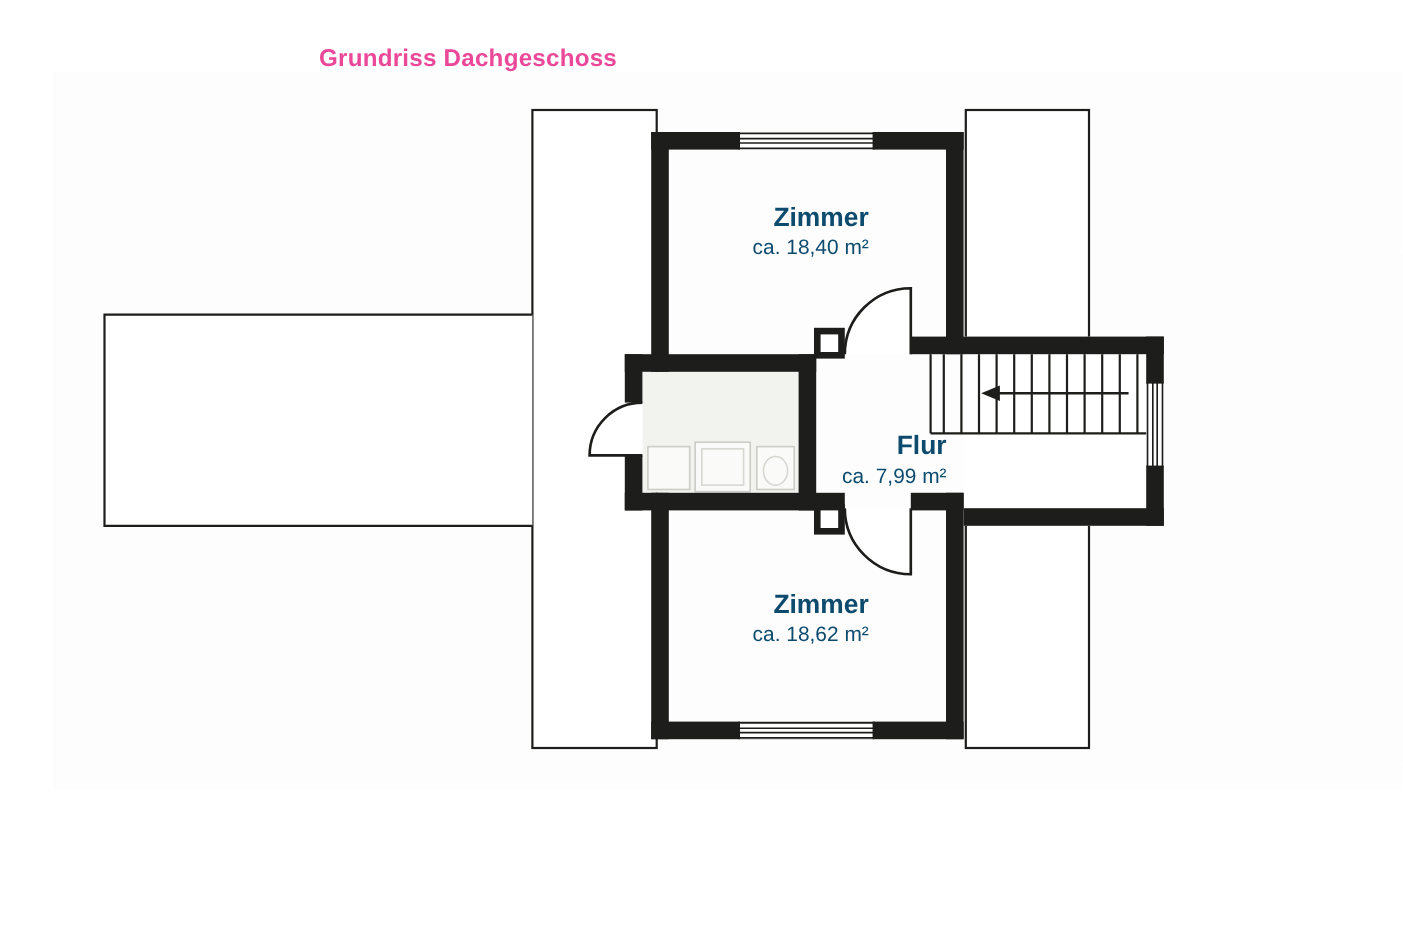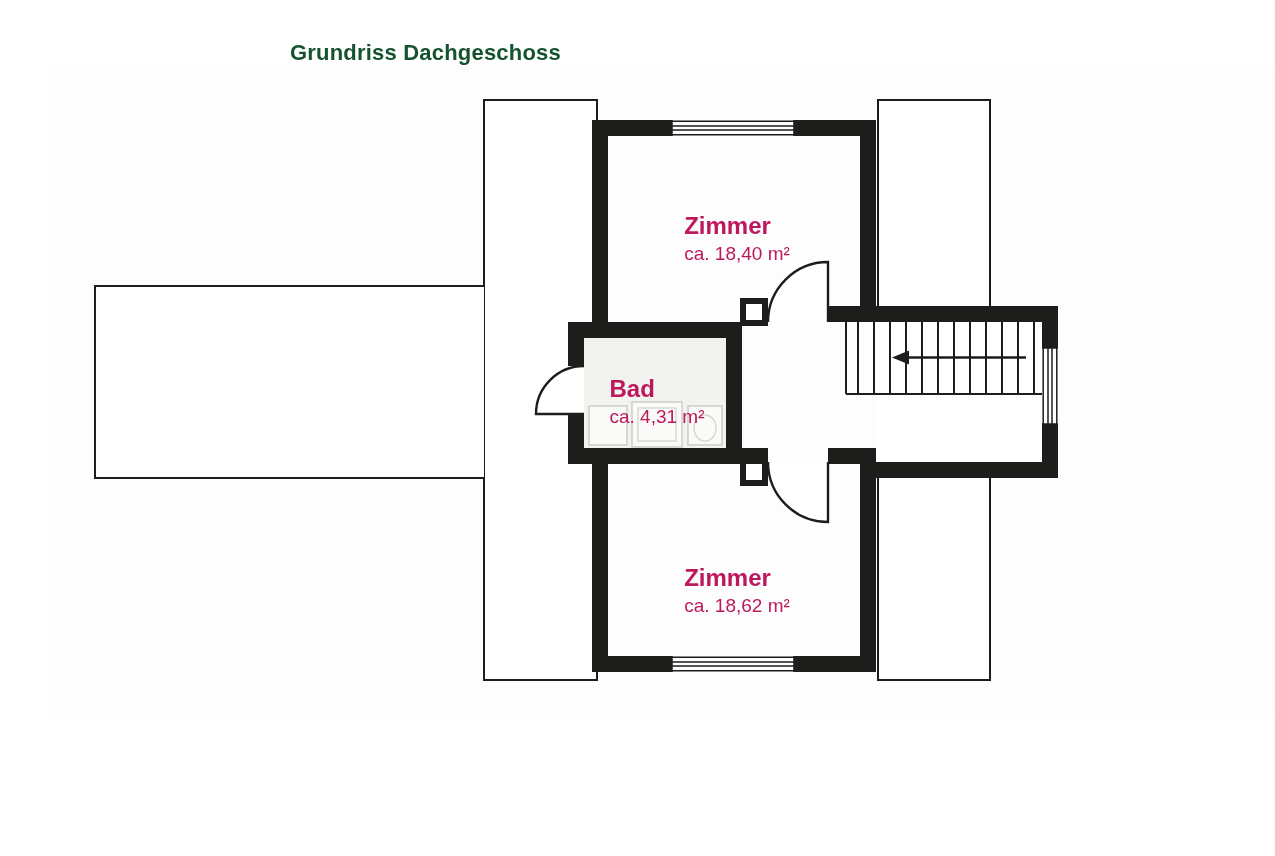--- a/index.html
+++ b/index.html
@@ -22,37 +22,36 @@
     width: 1227px;
     height: 652px;
     background: #fdfdfd;
   }
   .page-title {
     position: absolute;
     left: 290px;
     top: 40px;
     font-size: 22px;
     font-weight: 700;
-    color: #14532d;
+    color: #ec4899;
     letter-spacing: 0.2px;
     white-space: nowrap;
   }
   .plan-svg {
     position: absolute;
     left: 0;
     top: 0;
   }
   .room-label {
     position: absolute;
     transform: translateX(-50%);
-    text-align: left;
-    color: #be185d;
+    text-align: right;
+    color: #0c4a6e;
     white-space: nowrap;
     pointer-events: none;
-    margin-top: 28px;
   }
   .room-name {
     font-size: 24px;
     font-weight: 600;
     line-height: 1.15;
   }
   .room-area {
     font-size: 19px;
     font-weight: 400;
     margin-top: 3px;
@@ -172,24 +171,24 @@
       <path d="M 828 462 L 828 522 A 60 60 0 0 1 768 462"></path>
       <path d="M 584 414 L 536 414 A 48 48 0 0 1 584 366"></path>
     </g>
   </svg>
 
   <div class="room-label" style="left:737px; top:184px;">
     <div class="room-name">Zimmer</div>
     <div class="room-area">ca. 18,40 m²</div>
   </div>
 
-  <div class="room-label" style="left:657px; top:347px;">
-    <div class="room-name">Bad</div>
-    <div class="room-area">ca. 4,31 m²</div>
+
+  <div class="room-label" style="left:813px; top:392px;">
+    <div class="room-name">Flur</div>
+    <div class="room-area">ca. 7,99 m²</div>
   </div>
-
 
   <div class="room-label" style="left:737px; top:536px;">
     <div class="room-name">Zimmer</div>
     <div class="room-area">ca. 18,62 m²</div>
   </div>
 
 </div>
 
 </body></html>

